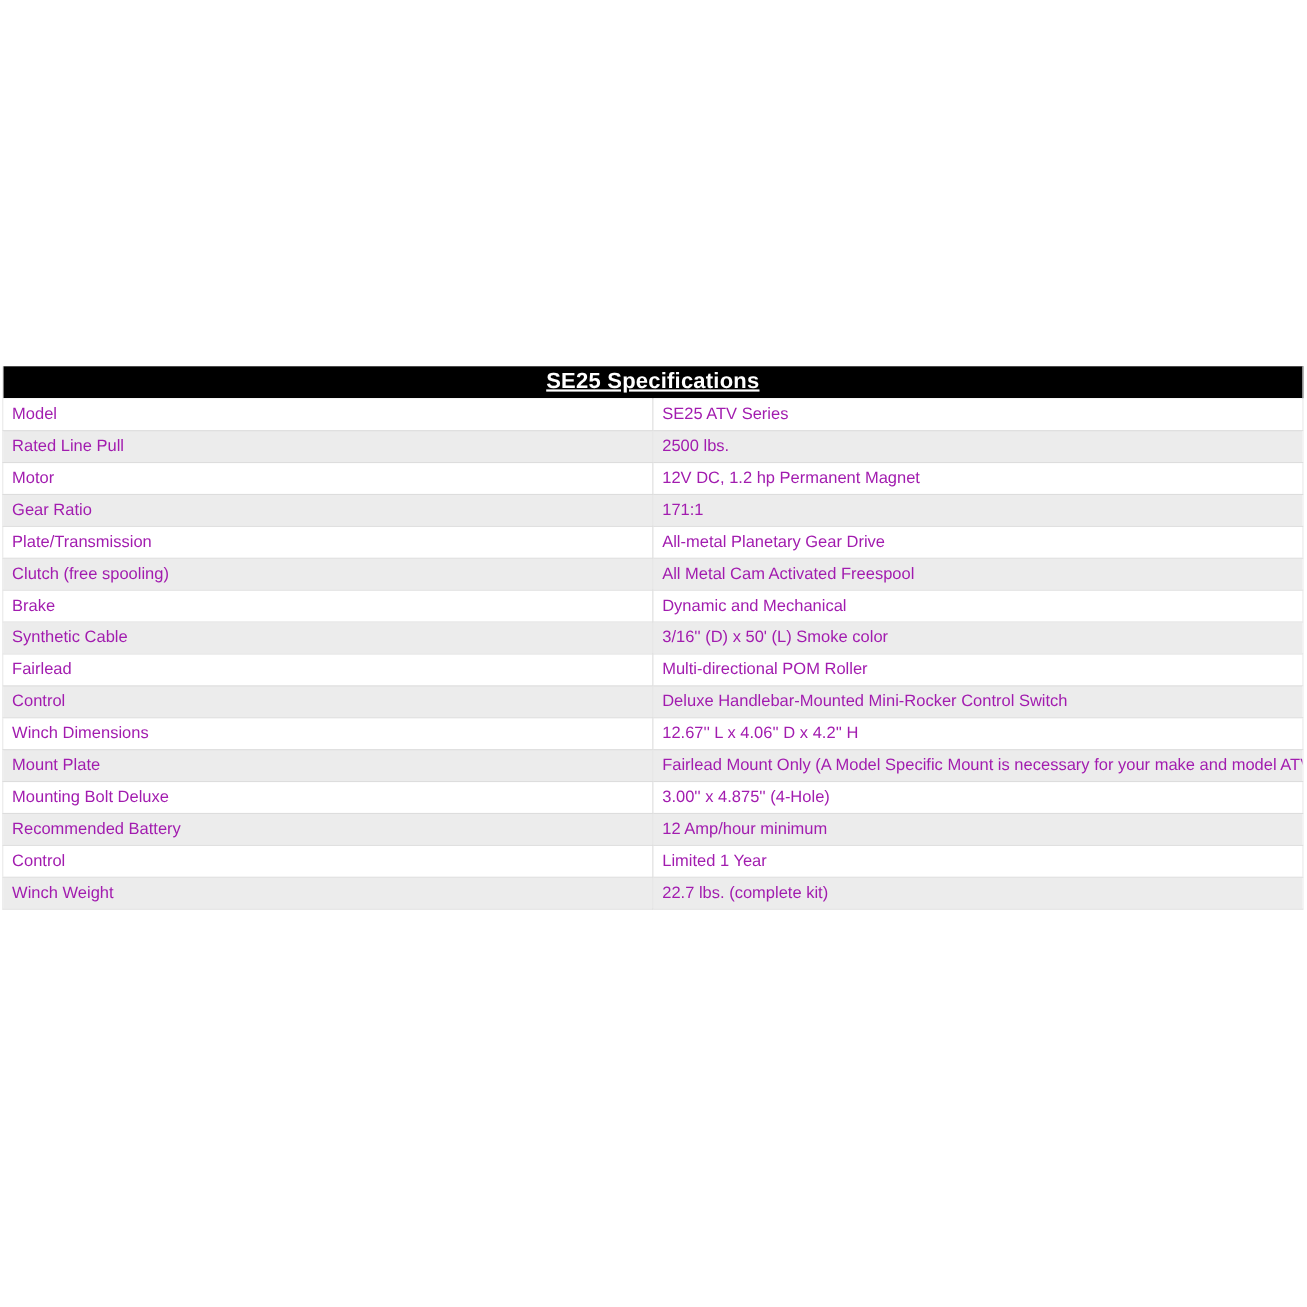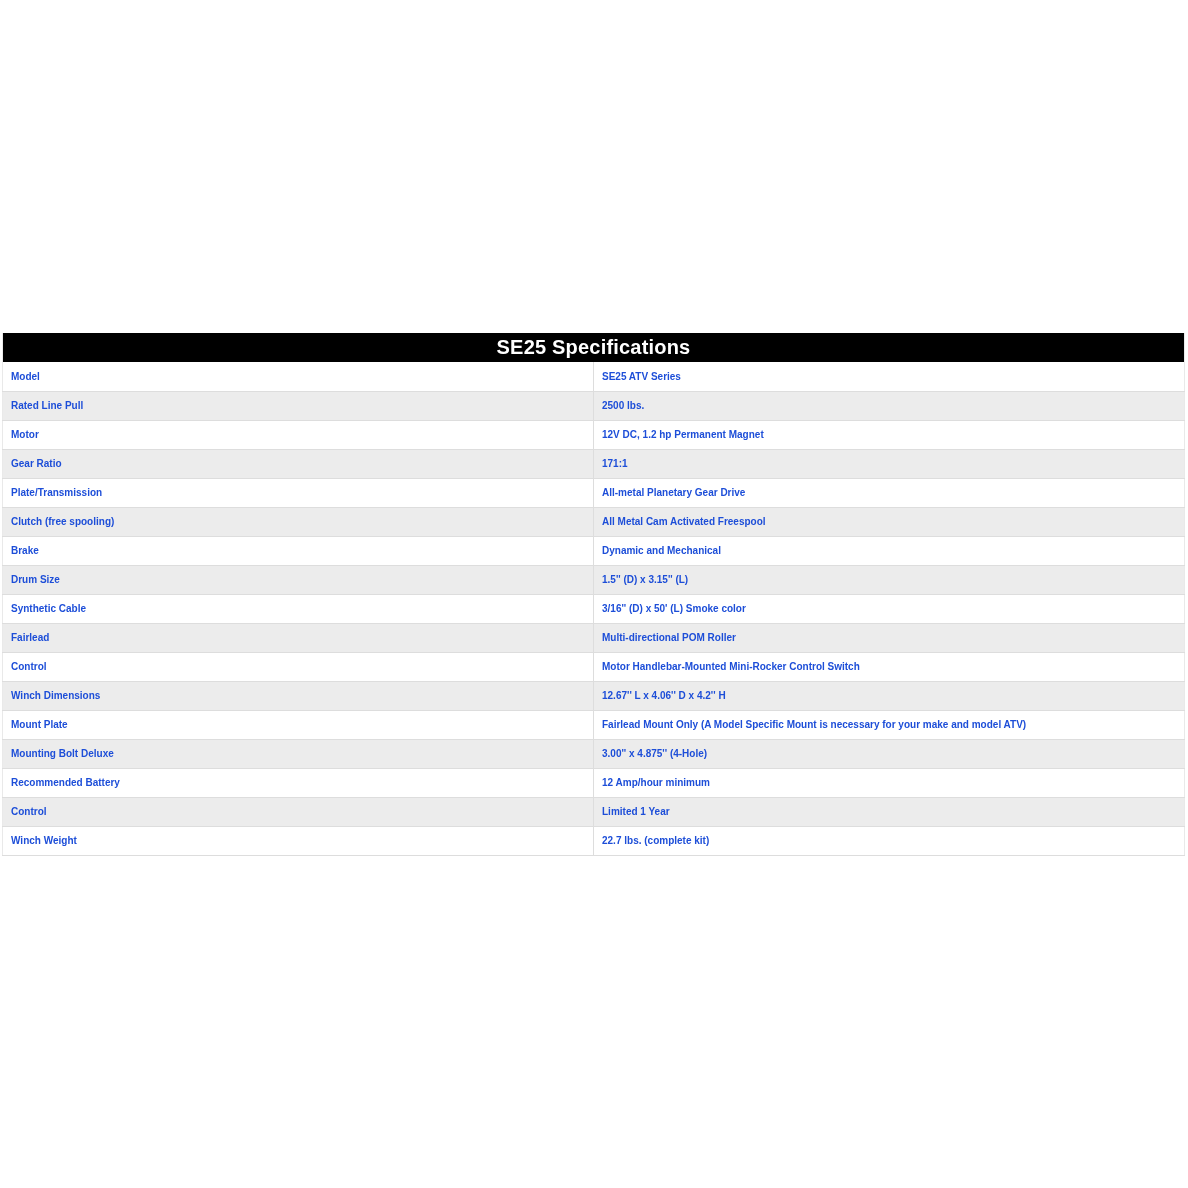--- a/index.html
+++ b/index.html
@@ -24,26 +24,27 @@
   }
   th.title {
     background: #000000;
     color: #ffffff;
     font-size: 20px;
     font-weight: bold;
     text-align: center;
     height: 29px;
     padding: 0;
     letter-spacing: 0.2px;
+    text-decoration: underline;
   }
   td {
     height: 29px;
-    font-size: 10px;
-    font-weight: bold;
-    color: #1d4ed8;
+    font-size: 15px;
+    font-weight: normal;
+    color: #a21caf;
     padding: 0 8px;
     border-bottom: 1px solid #dddddd;
     vertical-align: middle;
     white-space: nowrap;
     overflow: hidden;
   }
   td.label {
     width: 212px;
     border-right: 1px solid #dddddd;
   }
@@ -83,34 +84,30 @@
       </tr>
       <tr>
         <td class="label">Clutch (free spooling)</td>
         <td class="value">All Metal Cam Activated Freespool</td>
       </tr>
       <tr>
         <td class="label">Brake</td>
         <td class="value">Dynamic and Mechanical</td>
       </tr>
       <tr>
-        <td class="label">Drum Size</td>
-        <td class="value">1.5'' (D) x 3.15'' (L)</td>
-      </tr>
-      <tr>
         <td class="label">Synthetic Cable</td>
         <td class="value">3/16'' (D) x 50' (L) Smoke color</td>
       </tr>
       <tr>
         <td class="label">Fairlead</td>
         <td class="value">Multi-directional POM Roller</td>
       </tr>
       <tr>
         <td class="label">Control</td>
-        <td class="value">Motor Handlebar-Mounted Mini-Rocker Control Switch</td>
+        <td class="value">Deluxe Handlebar-Mounted Mini-Rocker Control Switch</td>
       </tr>
       <tr>
         <td class="label">Winch Dimensions</td>
         <td class="value">12.67'' L x 4.06'' D x 4.2'' H</td>
       </tr>
       <tr>
         <td class="label">Mount Plate</td>
         <td class="value">Fairlead Mount Only (A Model Specific Mount is necessary for your make and model ATV)</td>
       </tr>
       <tr>

